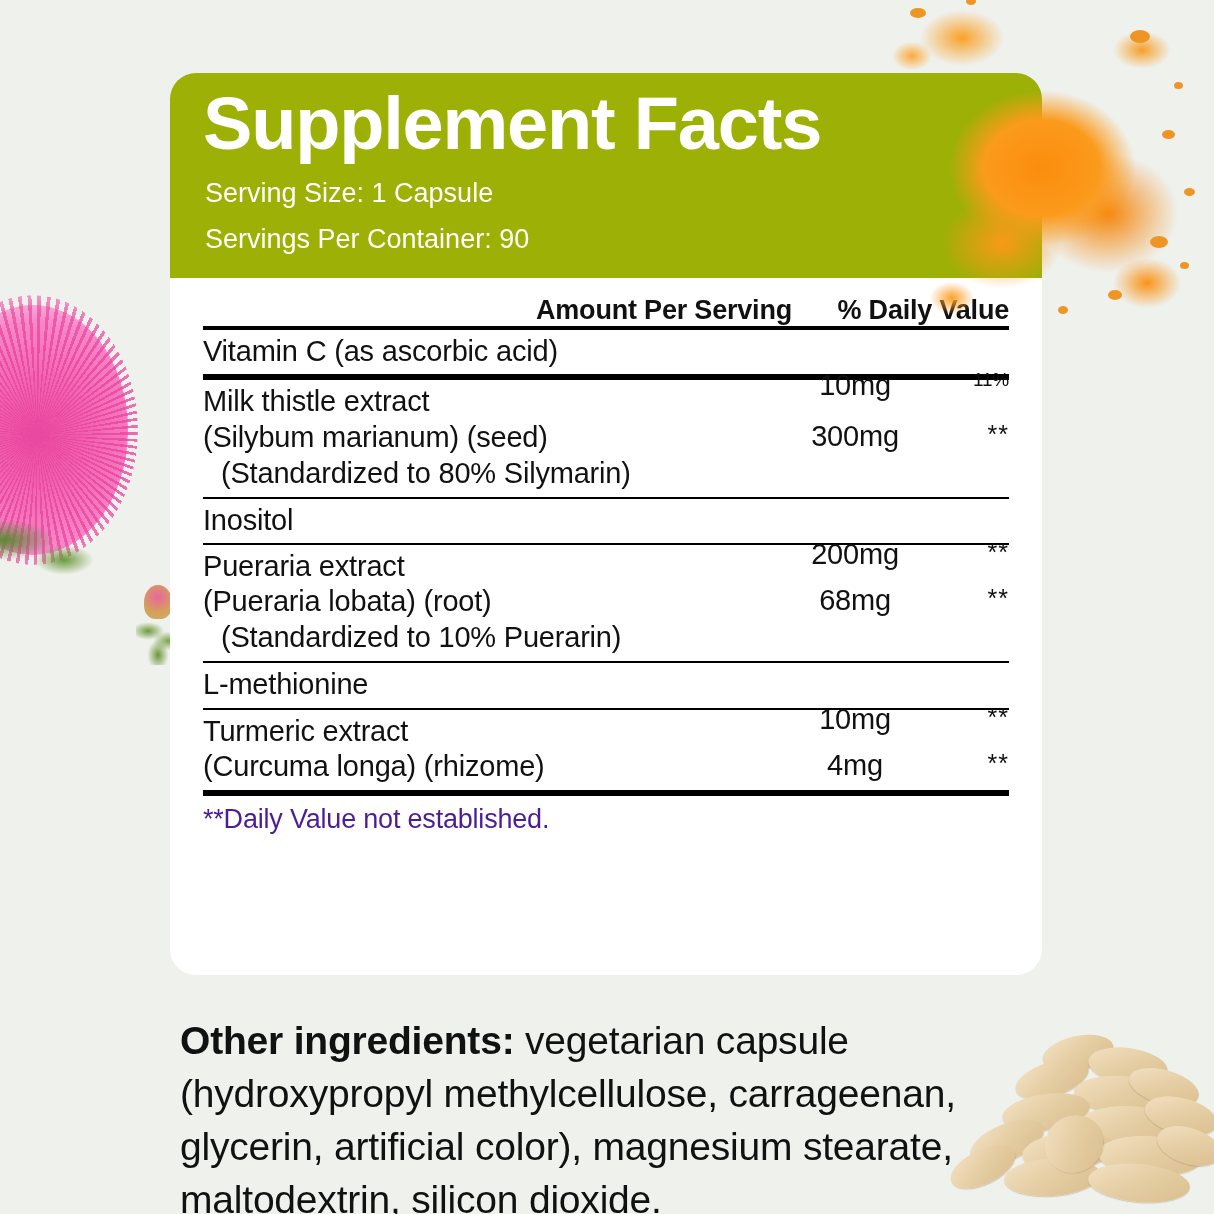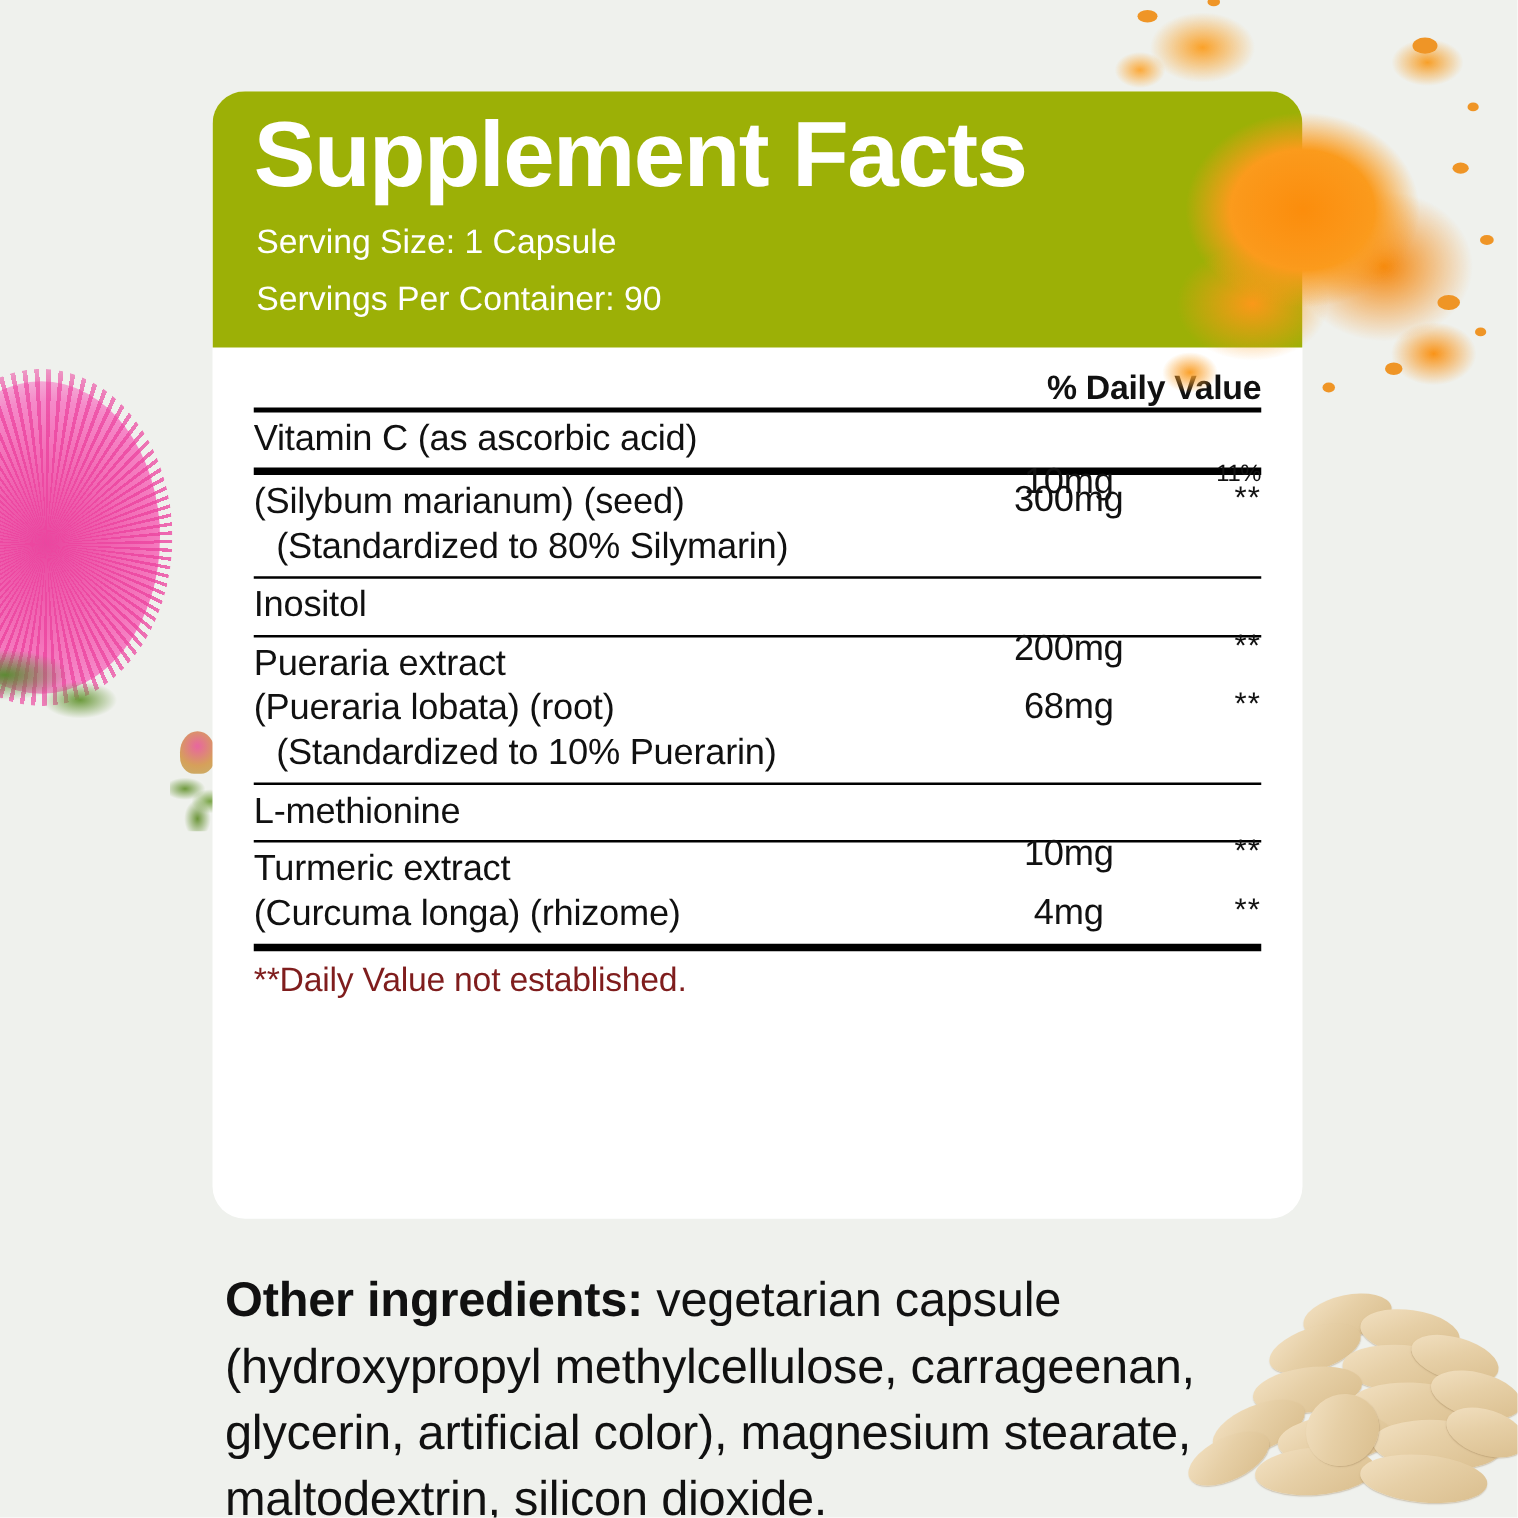--- a/index.html
+++ b/index.html
@@ -107,21 +107,21 @@
   .row{position:relative;padding:4px 0 5px 0;}
   .row-main{display:flex;align-items:flex-start;}
   .row-name{flex:0 0 auto;font-size:29px;color:#111;line-height:1.22;letter-spacing:-0.2px;}
   .row-amt{position:absolute;left:507px;width:290px;text-align:center;font-size:29px;color:#111;letter-spacing:-0.2px;}
   .row-dv{position:absolute;right:0;width:200px;text-align:right;font-size:19px;color:#111;letter-spacing:-0.2px;}
   .row-dv.stars{font-size:25px;letter-spacing:1px;}
   .sub{font-size:29px;color:#111;line-height:1.24;letter-spacing:-0.2px;}
   .sub.indent{padding-left:18px;}
   .sci{}
 
-  #footnote{font-size:27px;color:#7f1d1d;padding-top:8px;letter-spacing:-0.2px;}
+  #footnote{font-size:27px;color:#4c1d95;padding-top:8px;letter-spacing:-0.2px;}
 
   
   #other{
     position:absolute;left:180px;top:997px;width:880px;
     font-size:39px;line-height:1.36;color:#111;letter-spacing:-0.2px;margin-top:17px;
   }
   #other b{font-weight:700;}
 </style>
 </head>
 <body>
@@ -142,36 +142,40 @@
 
     <div id="green-header">
       <div id="title">Supplement Facts</div>
       <div class="serv" id="serving-size">Serving Size: 1 Capsule</div>
       <div class="serv" id="servings-per">Servings Per Container: 90</div>
     </div>
 
     <div id="table-area">
 
       <div class="col-head">
+        <span class="amt">Amount Per Serving</span>
         <span class="dv">% Daily Value</span>
       </div>
 
       <div class="rule rule-med"></div>
 
       <div class="row">
         <div class="row-main">
           <span class="row-name">Vitamin C (as ascorbic acid)</span>
         </div>
         <span class="row-amt">10mg</span>
         <span class="row-dv">11%</span>
       </div>
 
       <div class="rule rule-heavy"></div>
 
       <div class="row">
+        <div class="row-main">
+          <span class="row-name">Milk thistle extract</span>
+        </div>
         <span class="row-amt">300mg</span>
         <span class="row-dv stars">**</span>
         <div class="sub">(<span class="sci">Silybum marianum</span>)&nbsp;<span>(seed)</span></div>
         <div class="sub indent">(Standardized to 80% Silymarin)</div>
       </div>
 
       <div class="rule rule-thin"></div>
 
       <div class="row">
         <div class="row-main">

